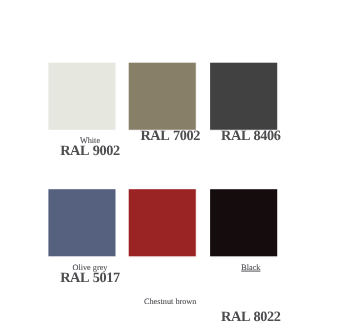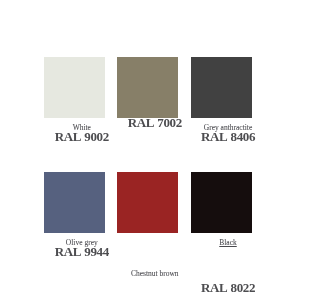--- a/index.html
+++ b/index.html
@@ -54,28 +54,27 @@
     <div class="swatch-code" style="color: rgb(77, 77, 80); -webkit-text-stroke-color: rgb(77, 77, 80);">RAL 9002</div>
   </div>
 
   <div class="cell r0 c1">
     <div class="swatch" style="background: rgb(135, 127, 104);"></div>
     <div class="swatch-code" style="color: rgb(77, 77, 80); -webkit-text-stroke-color: rgb(77, 77, 80);">RAL 7002</div>
   </div>
 
   <div class="cell r0 c2">
     <div class="swatch" style="background: rgb(65, 65, 65);"></div>
-    <div class="swatch-name" style="color: rgb(74, 74, 79); -webkit-text-stroke-color: rgb(74, 74, 79);">Grey anthractite</div>
     <div class="swatch-code" style="color: rgb(77, 77, 80); -webkit-text-stroke-color: rgb(77, 77, 80);">RAL 8406</div>
   </div>
 
   <div class="cell r1 c0">
     <div class="swatch" style="background: rgb(86, 97, 127);"></div>
     <div class="swatch-name" style="color: rgb(74, 74, 79); -webkit-text-stroke-color: rgb(74, 74, 79);">Olive grey</div>
-    <div class="swatch-code" style="color: rgb(77, 77, 80); -webkit-text-stroke-color: rgb(77, 77, 80);">RAL 9944</div>
+    <div class="swatch-code" style="color: rgb(77, 77, 80); -webkit-text-stroke-color: rgb(77, 77, 80);">RAL 5017</div>
   </div>
 
   <div class="cell r1 c1">
     <div class="swatch" style="background: rgb(154, 36, 35);"></div>
     <div class="swatch-name" style="color: rgb(74, 74, 79); margin-top: 36px; -webkit-text-stroke-color: rgb(74, 74, 79);">Chestnut brown</div>
   </div>
 
   <div class="cell r1 c2">
     <div class="swatch" style="background: rgb(21, 13, 13);"></div>
     <div class="swatch-name" style="color: rgb(74, 74, 79); text-decoration: underline; -webkit-text-stroke-color: rgb(74, 74, 79);">Black</div>

